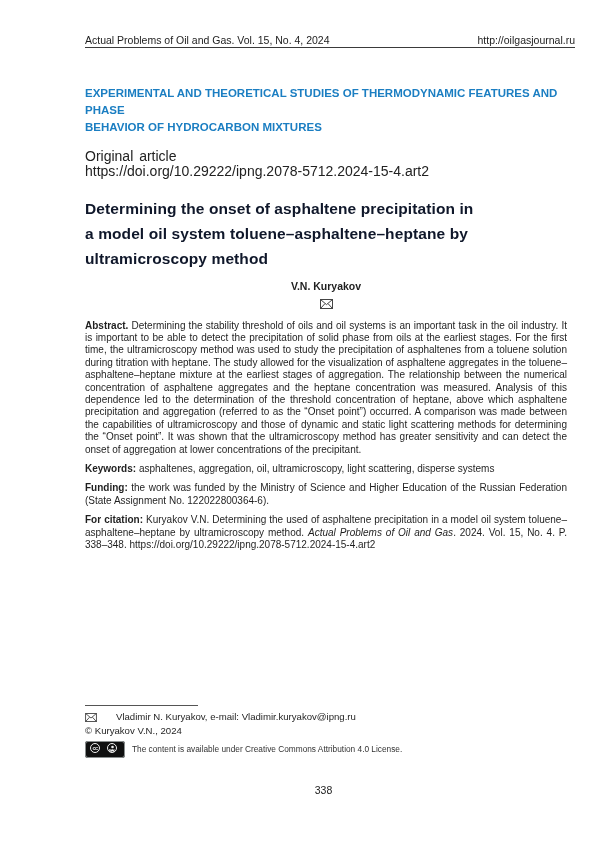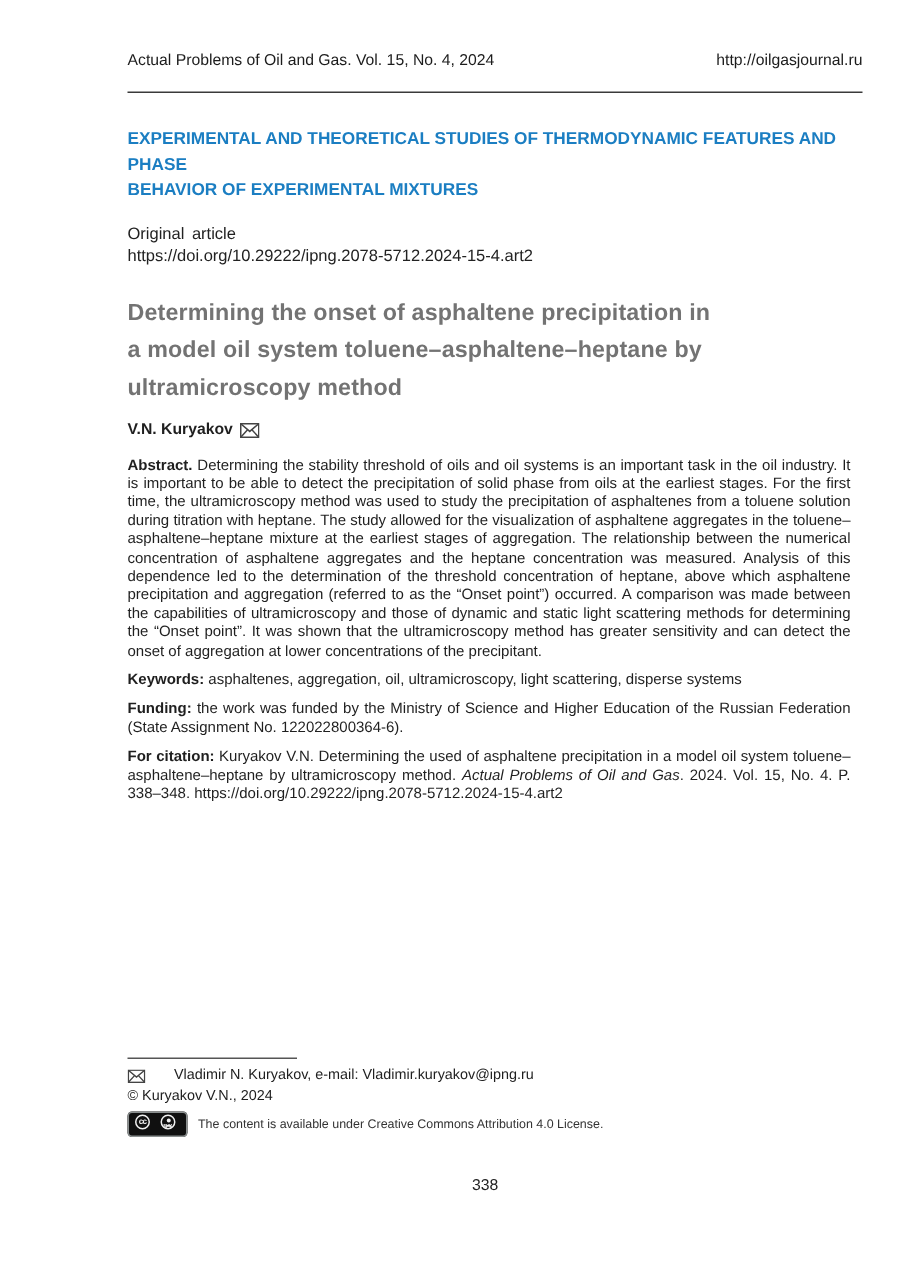--- a/index.html
+++ b/index.html
@@ -7,38 +7,38 @@
   body { font-family: "Liberation Sans", sans-serif; color: #1f1f1f; }
   .page {
     position: relative; width: 600px; height: 848px; margin: 0 auto;
     background: #ffffff; overflow: hidden;
   }
   
   .header {
     position: absolute; left: 85px; right: 25px; top: 34px;
     display: flex; justify-content: space-between; align-items: baseline;
     font-size: 10.5px; line-height: 13px; color: #1c1c1c;
-    border-bottom: 1.5px solid #3a3a3a; padding-bottom: 14px;
+    border-bottom: 1.5px solid #3a3a3a; padding-bottom: 0;
   }
   .hdr-link { color: #1c1c1c; text-decoration: none; }
   
   .content { position: absolute; left: 85px; width: 482px; top: 85px; }
   .section-heading {
     color: #1b7ec2; font-weight: bold; font-size: 11.5px; line-height: 17px;
   }
-  .meta { margin-top: 13px; font-size: 11px; line-height: 15px; color: #222; }
+  .meta { margin-top: 13px; font-size: 14px; line-height: 15px; color: #222; }
   .article-type { word-spacing: 2px; }
   .doi { color: #222; }
   .title {
     margin-top: 17px; font-size: 15.5px; line-height: 25px; font-weight: bold;
-    color: #737373; letter-spacing: 0.1px;
+    color: #0f172a; letter-spacing: 0.1px;
   }
   .title span { display: block; }
   .author-block { margin-top: 9px; font-size: 10.5px; line-height: 13.5px; }
-  .author-line { font-weight: bold; display: flex; align-items: center; gap: 5px; }
+  .author-line { font-weight: bold; display: flex; align-items: center; gap: 5px; flex-direction: column; }
   .affiliation { margin-top: 2px; }
   .body-blocks { margin-top: 11px; font-size: 10px; line-height: 12.4px; }
   .body-blocks p { text-align: justify; margin-bottom: 7px; }
   .body-blocks b { font-weight: bold; }
   
   .footnote { position: absolute; left: 85px; width: 482px; top: 705px; font-size: 9.6px; line-height: 14px; }
   .fn-rule { width: 113px; border-top: 1px solid #555; margin-bottom: 4px; }
   .fn-line { display: flex; align-items: center; gap: 19px; }
   .fn-email { color: #1f1f1f; text-decoration: none; }
   .fn-license { margin-top: 3px; display: flex; align-items: flex-end; gap: 7px; }
@@ -72,21 +72,21 @@
 
   <div class="header">
     <span>Actual Problems of Oil and Gas. Vol. 15, No. 4, 2024</span>
     <span class="hdr-link">http://oilgasjournal.ru</span>
   </div>
 
   <div class="content">
 
     <div class="section-heading">
       <div>EXPERIMENTAL AND THEORETICAL STUDIES OF THERMODYNAMIC FEATURES AND PHASE</div>
-      <div>BEHAVIOR OF EXPERIMENTAL MIXTURES</div>
+      <div>BEHAVIOR OF HYDROCARBON MIXTURES</div>
     </div>
 
     <div class="meta">
       <div class="article-type">Original article</div>
       <div class="doi">https://doi.org/10.29222/ipng.2078-5712.2024-15-4.art2</div>
     </div>
 
     <h1 class="title">
       <span>Determining the onset of asphaltene precipitation in</span>
       <span>a model oil system toluene–asphaltene–heptane by</span>

